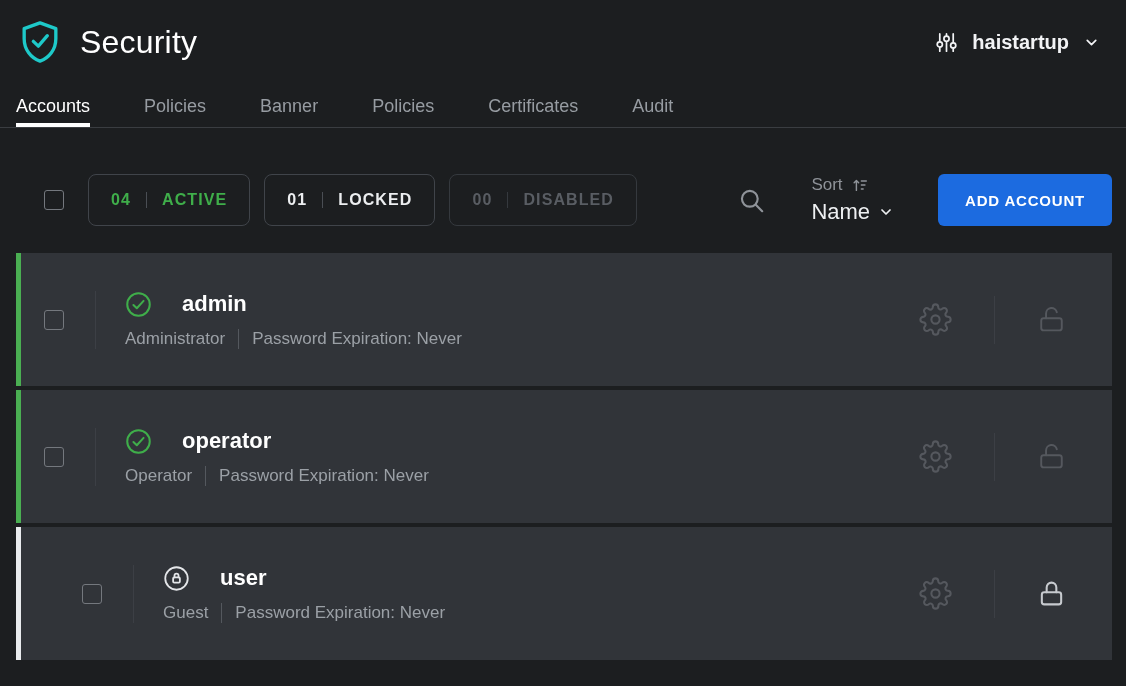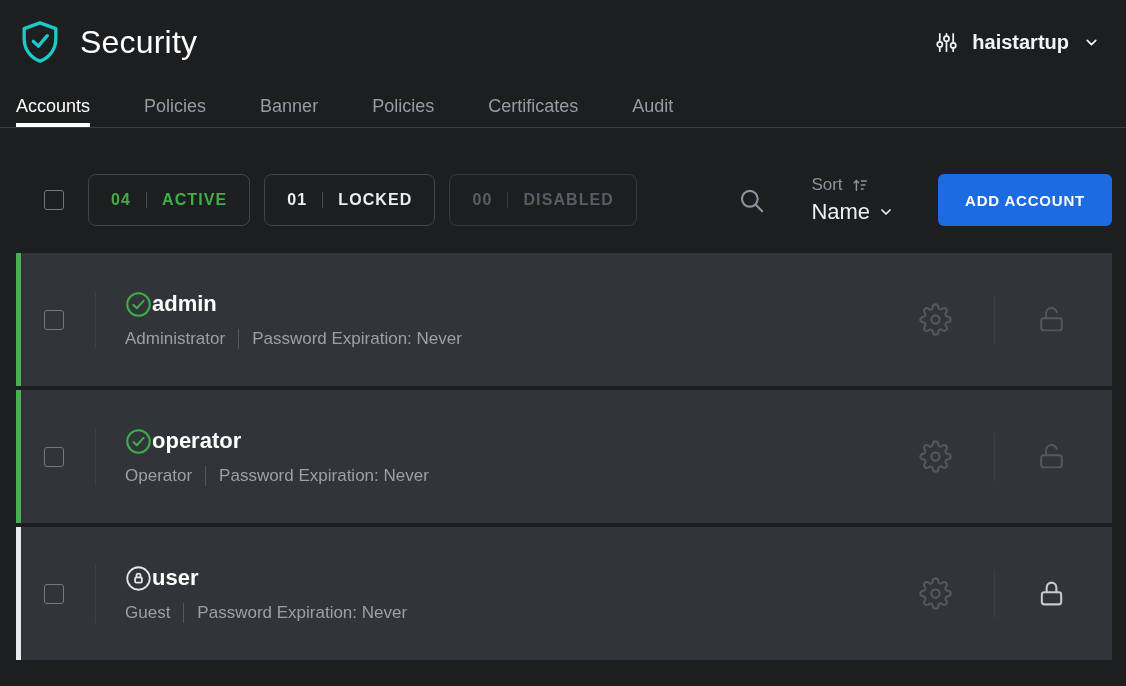--- a/index.html
+++ b/index.html
@@ -113,28 +113,28 @@
   .account-list {
     margin: 0 14px 0 16px;
     display: flex; flex-direction: column; gap: 4px;
   }
   .account-row {
     height: 133px;
     background: #313439;
     border-left: 5px solid #4aaf52;
     display: flex; align-items: center;
   }
-  .account-row.status-locked { border-left-color: #e9ebee; }
+  .account-row.status-locked { border-left-color: #e9ebee; padding-left: 38px; }
   .account-row input.checkbox { margin-left: 23px; }
   .row-divider {
     width: 1px; height: 58px; background: #3c3f45;
     margin-left: 31px; flex: 0 0 auto;
   }
   .account-main { margin-left: 29px; display: flex; flex-direction: column; gap: 11px; }
-  .account-title { display: flex; align-items: center; gap: 0; }
+  .account-title { display: flex; align-items: center; gap: 30px; }
   .account-name { font-size: 22px; font-weight: 700; color: #ffffff; }
   .status-icon { display: flex; color: #3fae4a; }
   .status-icon.locked { color: #e4e6e9; }
   .account-meta {
     display: flex; align-items: center; gap: 13px;
     color: #9ba0a6; font-size: 17px;
   }
   .meta-sep { width: 1px; height: 20px; background: #54585e; }
   .row-actions {
     margin-left: auto;

